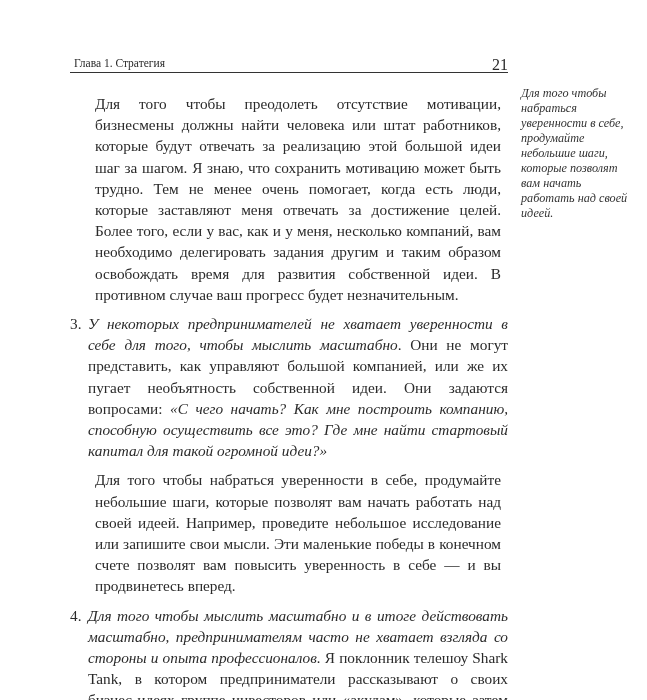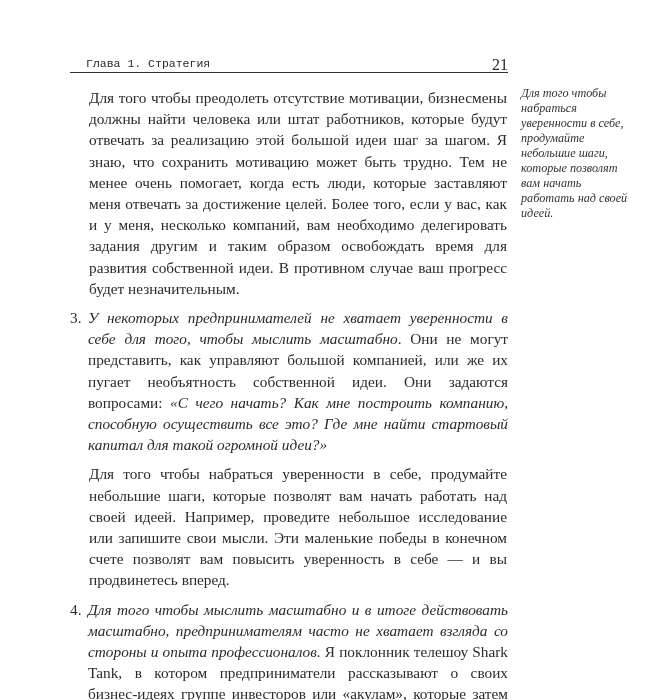--- a/index.html
+++ b/index.html
@@ -1,24 +1,24 @@
 <!DOCTYPE html>
 <html><head>
 <meta charset="utf-8">
 <style>
   html, body { margin: 0; padding: 0; background: #ffffff; }
   body { width: 647px; height: 700px; position: relative; overflow: hidden;
          font-family: "DejaVu Serif", "Liberation Serif", serif; color: #2a2a2a; }
   .running-head { position: absolute; left: 70px; top: 56px; width: 438px; height: 16px;
          border-bottom: 1.3px solid #333; font-size: 10.5px; }
-  .running-head .chapter { position: absolute; left: 16px; top: 1px; font-family: Liberation Mono, monospace; font-size: 11.5px; text-align: center; }
+  .running-head .chapter { position: absolute; left: 4px; top: 1px; font-family: Liberation Serif, serif; font-size: 11.5px; text-align: center; }
   .running-head .folio { position: absolute; right: 0; top: 0px; font-family: "Liberation Serif", serif; font-size: 16px; }
   .body-text { position: absolute; left: 88px; top: 86px; width: 420px;
          font-family: "Liberation Serif", serif; font-size: 15.3px; line-height: 21.2px; }
-  .para { margin: 1px; text-align: justify; hyphens: manual; }
+  .para { margin: 7px; text-align: justify; hyphens: manual; }
   .list-item { position: relative; margin-top: 8px; text-align: justify; }
   .list-item .num { position: absolute; left: -18px; top: 0; }
   .list-item .para { margin: 0; }
   .list-item + .para { margin-top: 8px; }
   em { }
   .margin-note { position: absolute; left: 521px; top: 86px; width: 112px;
          font-family: "Liberation Serif", serif; font-style: italic; font-size: 12.2px; line-height: 15px; color: #333; }
 </style>
 </head>
 <body>

